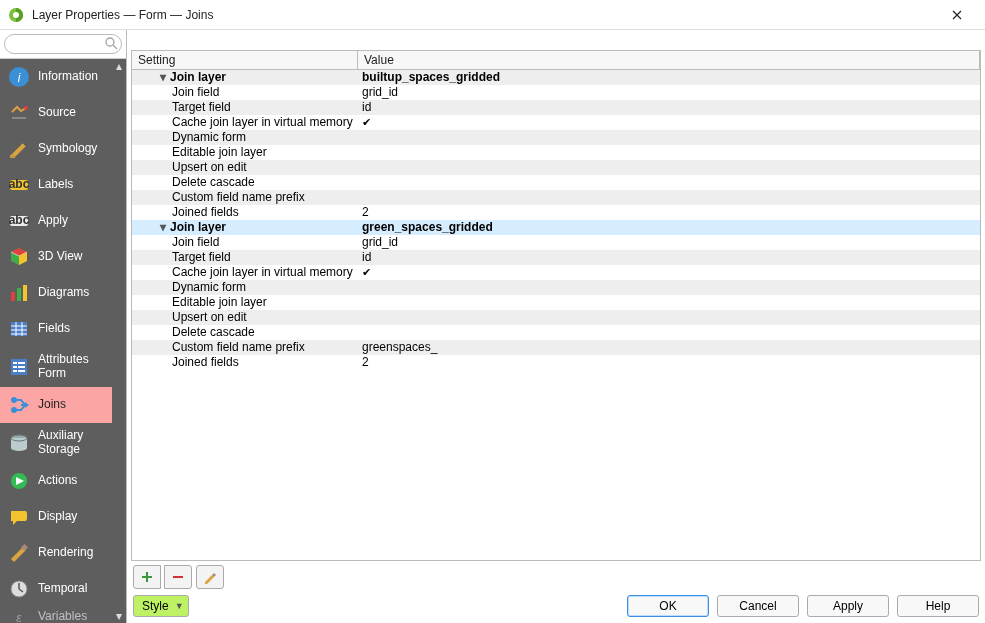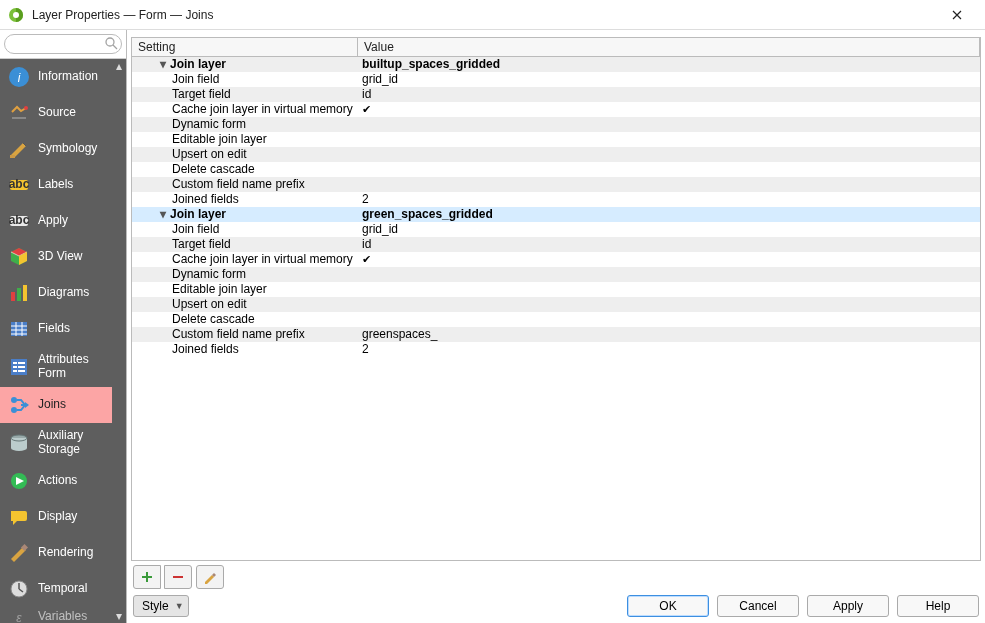--- a/index.html
+++ b/index.html
@@ -32,21 +32,21 @@
   }
   .sidebar-item.active { background:#fca5a5; color:#222; }
   .sidebar-item .ic { width:22px; height:22px; flex:0 0 22px; display:flex; align-items:center; justify-content:center; }
   .sidebar-item .lbl { line-height:1.15; }
   .sidebar-scroll { position:absolute; right:0; top:0; width:14px; height:100%; background:#5e5e5e; display:flex; flex-direction:column; align-items:center; }
   .sidebar-scroll .arr { width:14px; height:14px; color:#ddd; display:flex; align-items:center; justify-content:center; }
   .sidebar-scroll .track { flex:1; }
 
   .right-col { flex:1; display:flex; flex-direction:column; border-left:1px solid #bbb; }
 
-  .grid-wrap { flex:1; overflow:auto; border:1px solid #bbb; margin:7px 4px 2px 4px; position:relative; }
+  .grid-wrap { flex:1; overflow:auto; border:1px solid #bbb; margin:20px 4px 2px 4px; position:relative; }
   .grid-head {
     display:flex; background:#f7f7f7; border-bottom:1px solid #bbb; position:sticky; top:0;
   }
   .grid-head .col {
     padding:2px 6px; border-right:1px solid #bbb; color:#222;
   }
   .col-setting { width:226px; }
   .col-value { flex:1; }
 
   .row {
@@ -65,21 +65,21 @@
   .toolbar-row { display:flex; align-items:center; gap:4px; padding:2px 6px; }
   .icon-btn {
     width:28px; height:24px; border:1px solid #aaa; border-radius:3px; background:#f3f3f3;
     display:flex; align-items:center; justify-content:center;
   }
   .icon-btn.group-left { border-top-right-radius:0; border-bottom-right-radius:0; }
   .icon-btn.group-right{ border-top-left-radius:0;  border-bottom-left-radius:0; margin-left:-1px; }
 
   .footer-row { display:flex; align-items:center; padding:4px 6px 6px 6px; gap:8px; }
   .style-btn {
-    height:22px; border:1px solid #aaa; border-radius:3px; background:#e5e5e5;
+    height:22px; border:1px solid #aaa; border-radius:3px; background:#bef264;
     display:flex; align-items:center; padding:0 4px 0 8px; gap:6px;
   }
   .style-btn .caret { font-size:9px; color:#555; }
   .spacer { flex:1; }
   .dlg-btn {
     width:82px; height:22px; border:1px solid #aaa; border-radius:3px; background:#f8f8f8;
     display:flex; align-items:center; justify-content:center;
   }
   .dlg-btn.primary { border-color:#3d8fe0; box-shadow:0 0 0 1px #bcdcff inset; }
 

